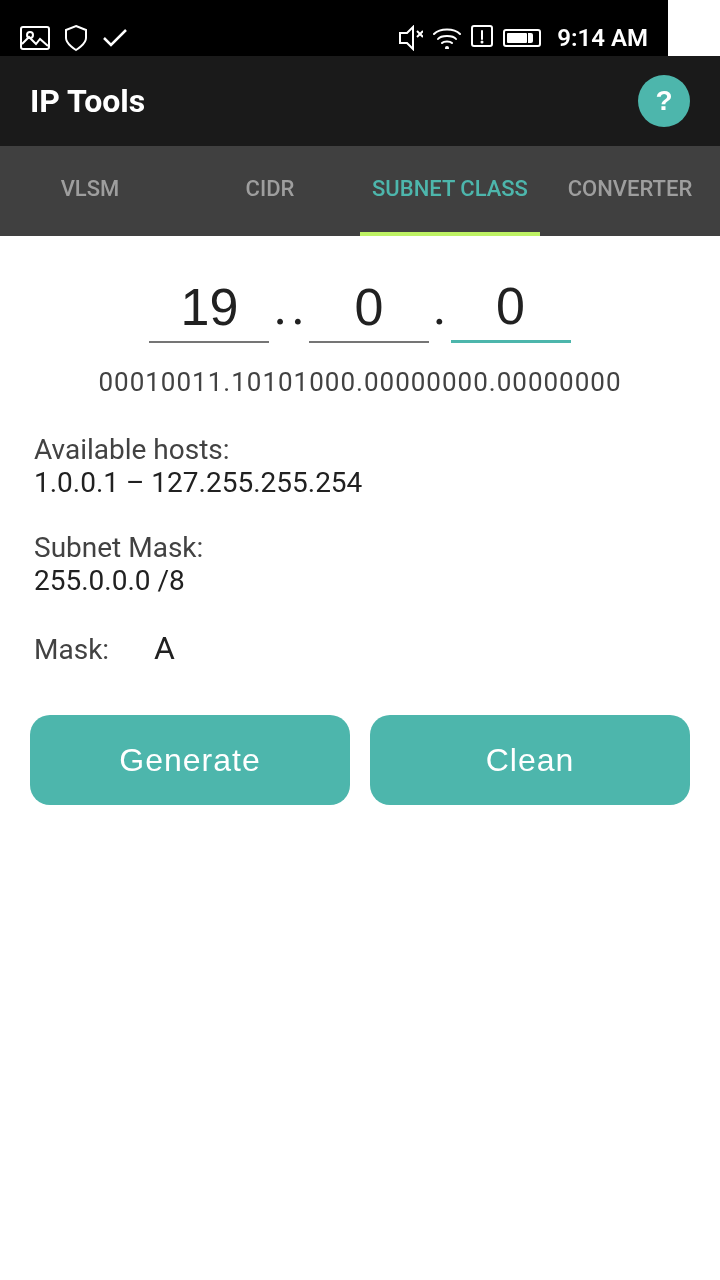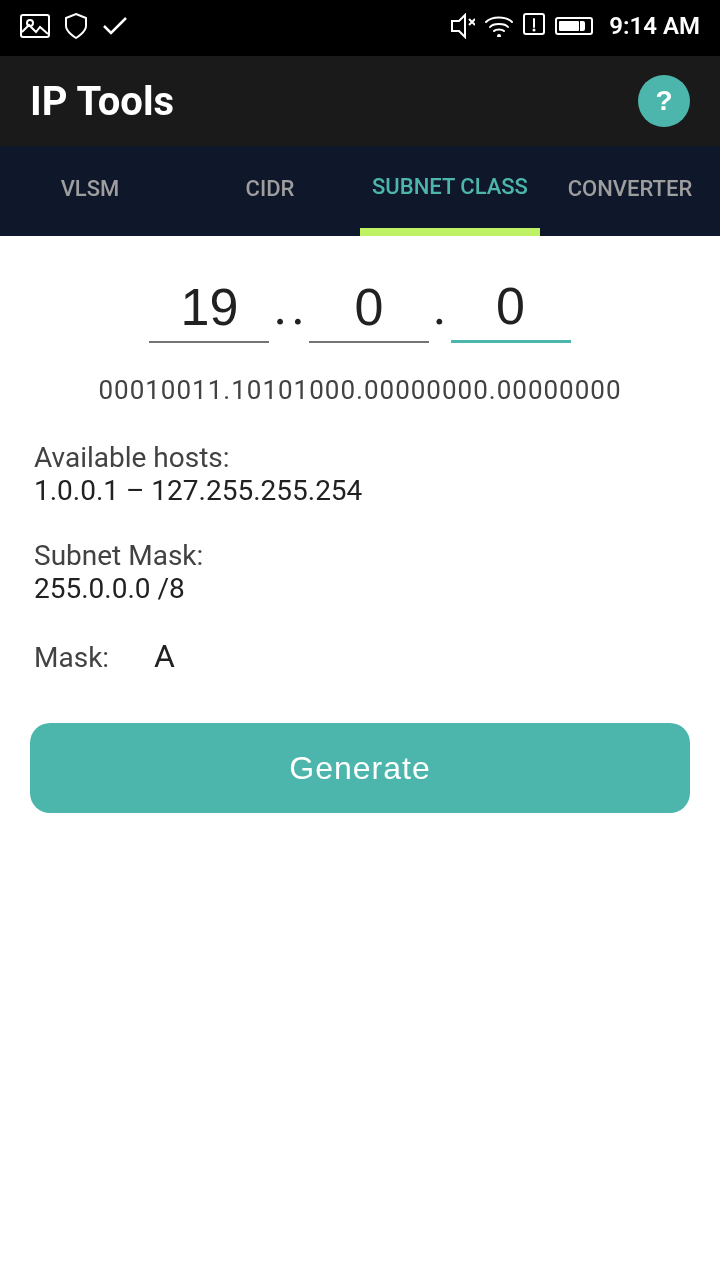--- a/index.html
+++ b/index.html
@@ -8,27 +8,27 @@
     body {
       width: 720px;
       min-height: 1280px;
       background: #fff;
       font-family: 'Roboto', Arial, sans-serif;
       overflow-x: hidden;
     }
 
     
     .status-bar {
-      width: 720px;
+      width: 668px;
       height: 56px;
       background: #000;
       display: flex;
-      align-items: flex-start;
+      align-items: flex-end;
       justify-content: space-between;
-      padding: 12px 20px;
+      padding: 4px 20px;
       color: #fff;
     }
     .status-bar-left {
       display: flex;
       align-items: center;
       gap: 14px;
     }
     .status-bar-right {
       display: flex;
       align-items: center;
@@ -68,79 +68,79 @@
       width: 720px;
       height: 90px;
       background: #1a1a1a;
       display: flex;
       align-items: center;
       justify-content: space-between;
       padding: 0 30px;
     }
     .app-title {
       color: #fff;
-      font-size: 40px;
+      font-size: 32px;
       font-weight: 700;
     }
     .help-btn {
       width: 52px; height: 52px;
       border-radius: 50%;
       background: #4db6ac;
       border: none;
       cursor: pointer;
       display: flex;
       align-items: center;
       justify-content: center;
       color: #fff;
       font-size: 28px;
       font-weight: 700;
     }
 
     
     .tabs {
       width: 720px;
       height: 90px;
-      background: #0f172a;
+      background: #404040;
       display: flex;
       align-items: stretch;
     }
     .tab {
       flex: 1;
       display: flex;
       align-items: center;
       justify-content: center;
       text-align: center;
       color: #9e9e9e;
       font-size: 22px;
       font-weight: 500;
       cursor: pointer;
       border-bottom: 4px solid transparent;
       padding: 0 8px;
       line-height: 1.2;
     }
     .tab.active {
       color: #4db6ac;
-      border-bottom: 8px solid #bef264;
+      border-bottom: 4px solid #bef264;
     }
 
     
     .main {
       width: 720px;
       padding: 30px 30px 0 30px;
       background: #fff;
     }
 
     
     .ip-row {
       display: flex;
       align-items: flex-end;
       justify-content: center;
       gap: 4px;
       margin-top: 10px;
-      margin-bottom: 32px;
+      margin-bottom: 24px;
     }
     .ip-segment {
       display: flex;
       flex-direction: column;
       align-items: center;
     }
     .ip-input {
       font-size: 52px;
       font-weight: 400;
       color: #212121;
@@ -334,15 +334,16 @@
 
     <div class="info-row-class">
       <span class="info-label-class">Mask:</span>
       <span class="info-value-class">A</span>
     </div>
 
   </div>
 
   <div class="button-row">
     <button class="btn">Generate</button>
+    <button class="btn">Clean</button>
   </div>
 
 </div>
 
 </body></html>

